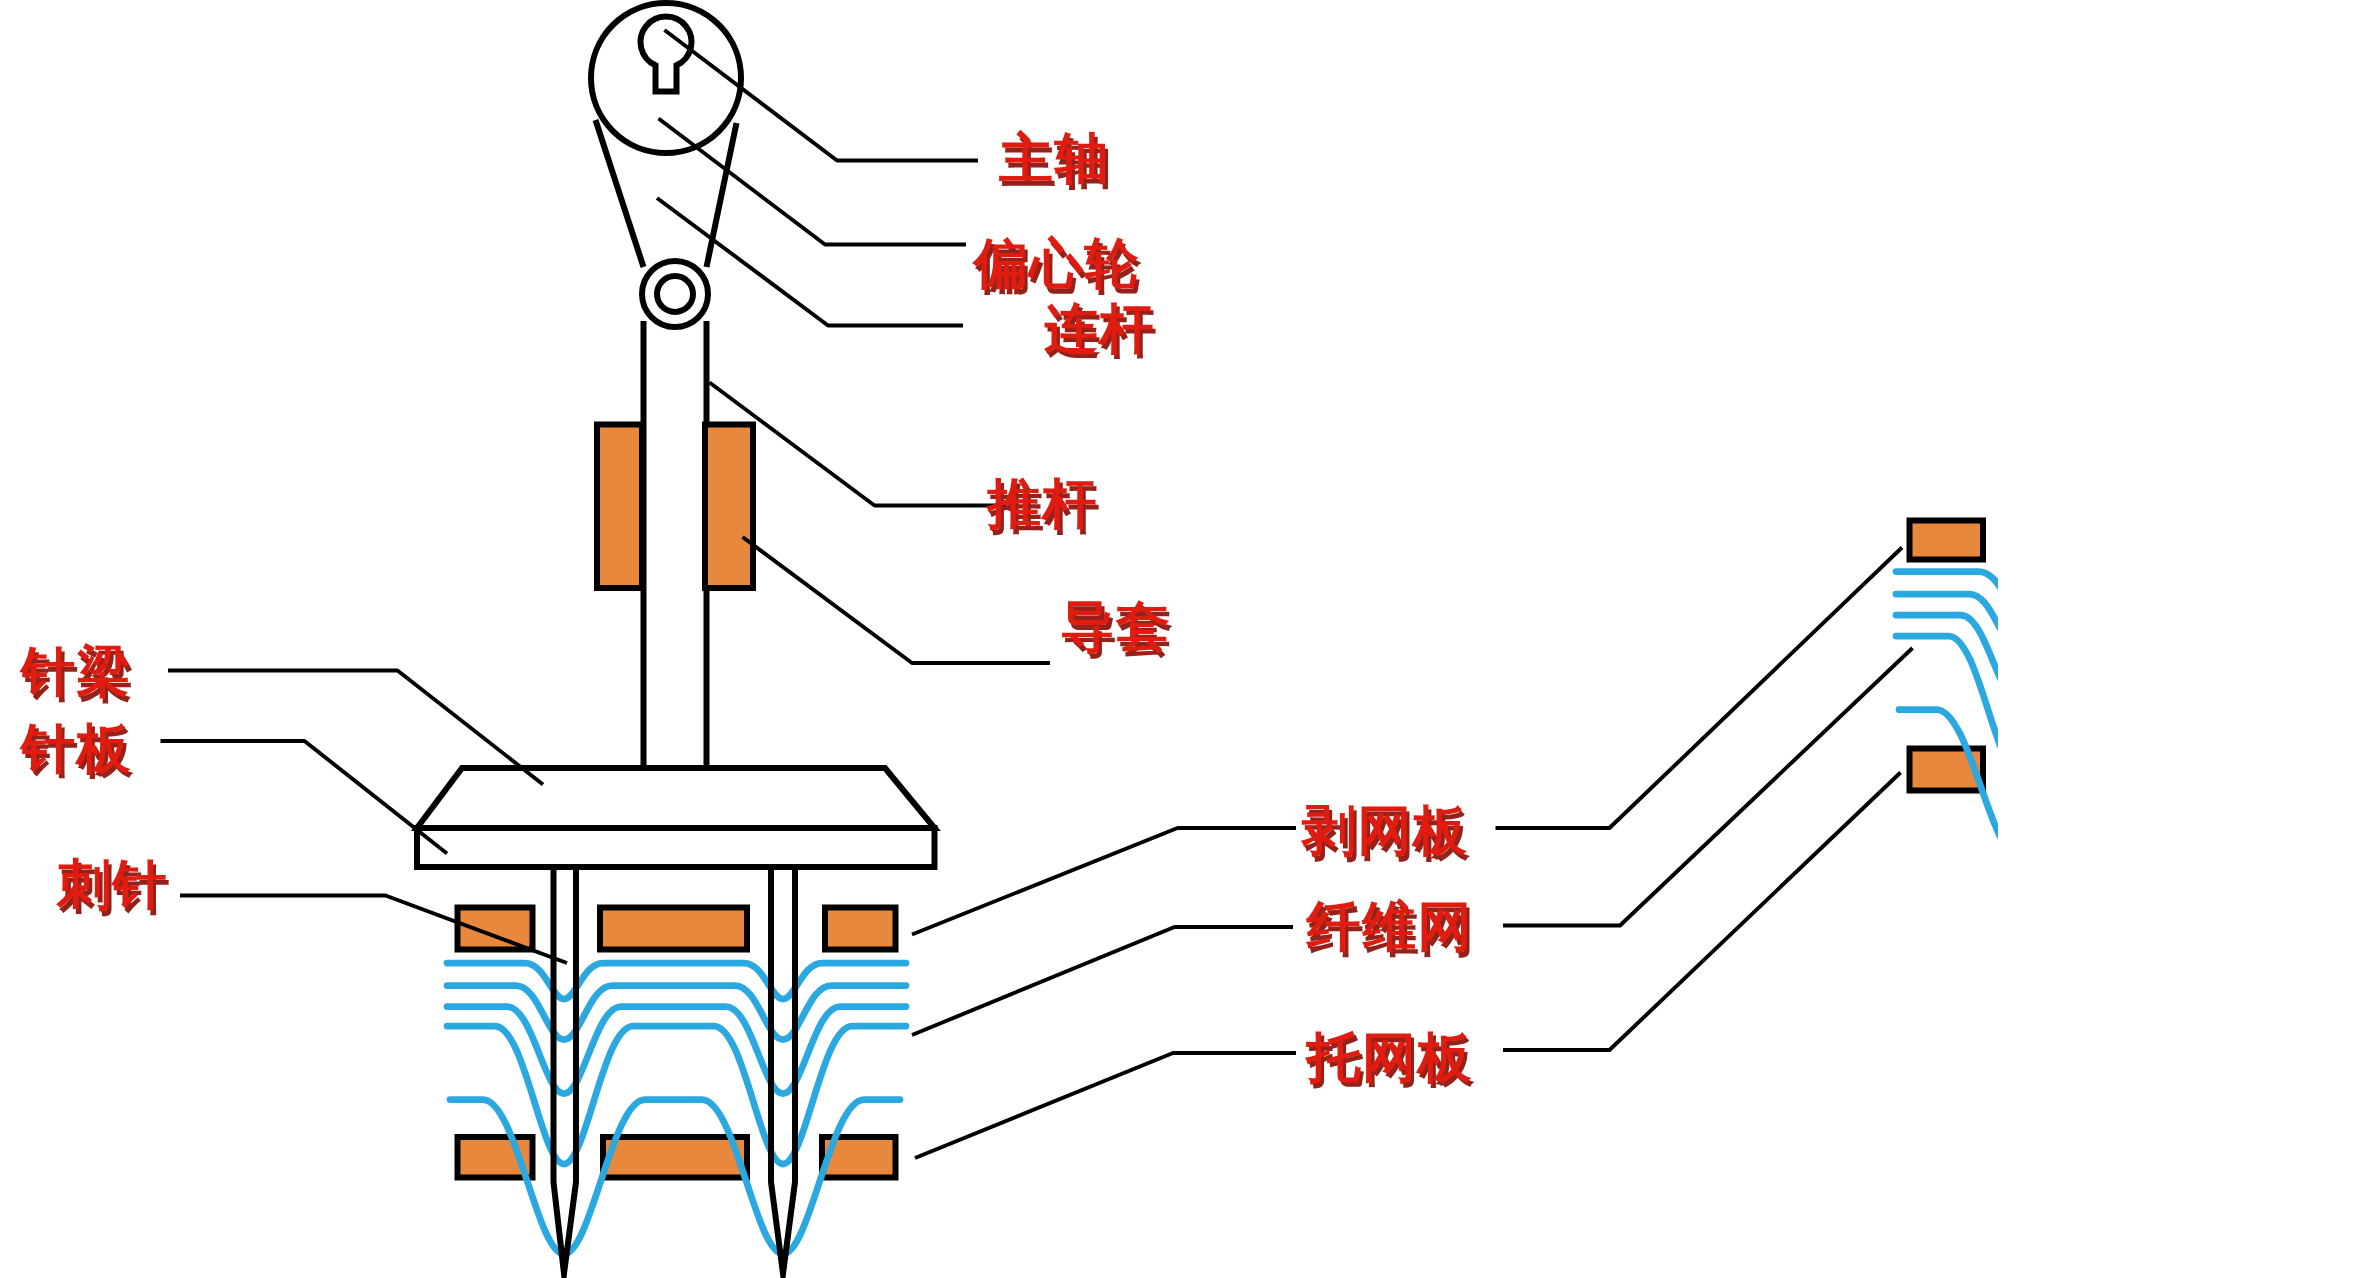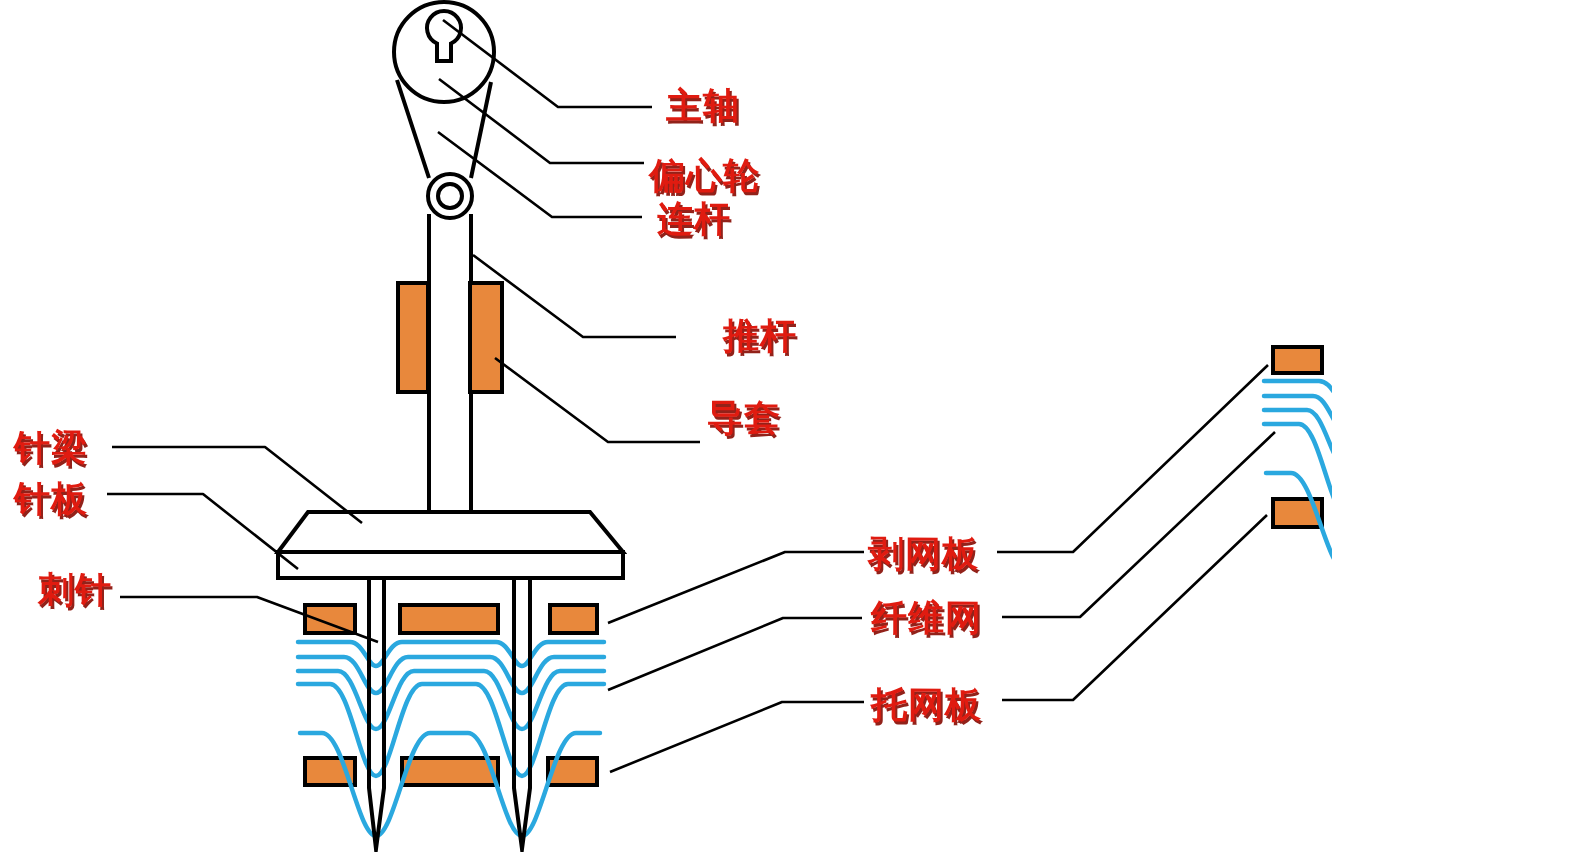--- a/index.html
+++ b/index.html
@@ -124,22 +124,22 @@
       <polyline class="leader" points="997,552 1073,552 1268,365"></polyline>
       <polyline class="leader" points="608,690 783,618 862,618"></polyline>
       <polyline class="leader" points="1002,617 1080,617 1275,432"></polyline>
       <polyline class="leader" points="610,772 782,702 864,702"></polyline>
       <polyline class="leader" points="1002,700 1073,700 1267,515"></polyline>
     </g>
   </svg>
 
   <div class="part-label" style="left:666px;top:88px;">主轴</div>
   <div class="part-label" style="left:649px;top:146px;margin-top:12px;">偏心轮</div>
-  <div class="part-label" style="left:657px;top:201px;">连杆</div>
-  <div class="part-label" style="left:723px;top:318px;">推杆</div>
+  <div class="part-label" style="left:696px;top:201px;">连杆</div>
+  <div class="part-label" style="left:658px;top:318px;">推杆</div>
   <div class="part-label" style="left:707px;top:400px;">导套</div>
   <div class="part-label" style="left:14px;top:430px;">针梁</div>
   <div class="part-label" style="left:14px;top:481px;">针板</div>
   <div class="part-label" style="left:14px;top:572px;margin-left:24px;">刺针</div>
   <div class="part-label" style="left:868px;top:536px;">剥网板</div>
   <div class="part-label" style="left:871px;top:600px;">纤维网</div>
   <div class="part-label" style="left:871px;top:687px;">托网板</div>
 
 </div>
 

